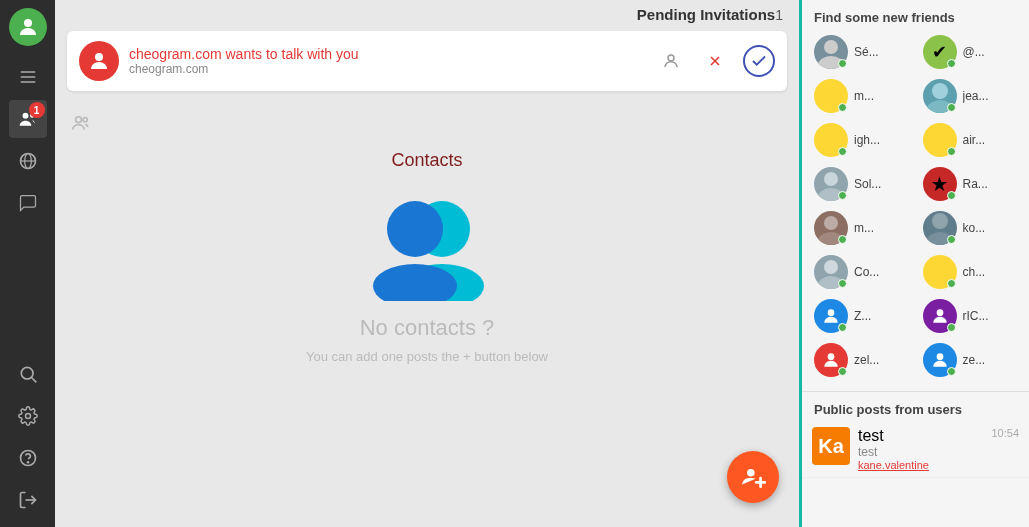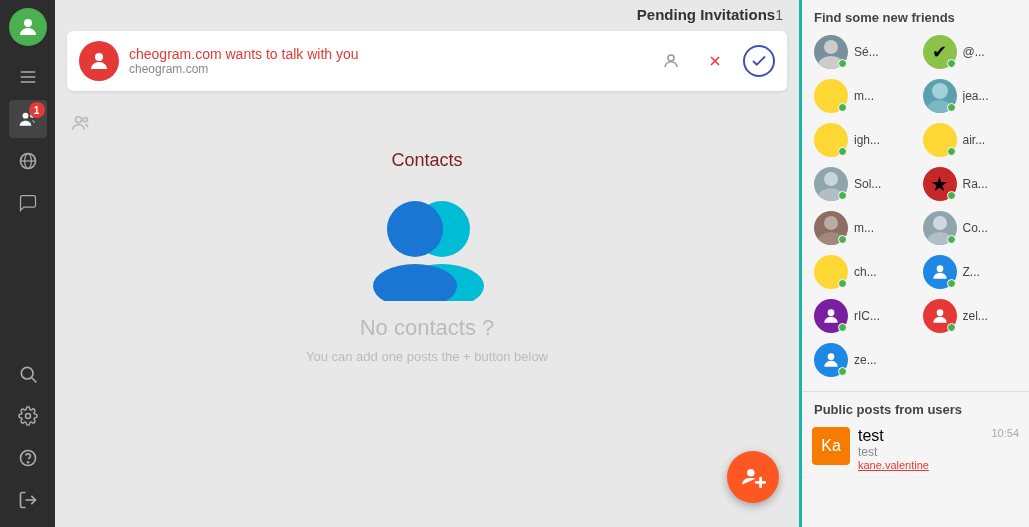--- a/index.html
+++ b/index.html
@@ -282,22 +282,22 @@
       border-bottom: 1px solid #eee;
       cursor: pointer;
     }
     .post-avatar {
       width: 38px;
       height: 38px;
       border-radius: 4px;
       display: flex;
       align-items: center;
       justify-content: center;
-      font-size: 16px;
-      font-weight: normal;
+      font-size: 20px;
+      font-weight: bold;
       color: white;
       flex-shrink: 0;
     }
     .post-info { flex: 1; min-width: 0; }
     .post-sub { font-size: 12px; color: #888; }
     .post-user { font-size: 11px; color: #e53935; text-decoration: underline; }
     .post-time { font-size: 11px; color: #aaa; float: right; }
   </style>
 </head>
 <body>
@@ -528,20 +528,32 @@
         <div style="width:34px;height:34px;border-radius:50%;background:#8d6e63;overflow:hidden;">
           <svg width="34" height="34" viewBox="0 0 34 34">
               <circle cx="17" cy="12" r="7" fill="#bcaaa4"></circle>
               <ellipse cx="17" cy="30" rx="13" ry="9" fill="#a1887f"></ellipse>
             </svg>
         </div>
         <div class="online-dot" style="background:#4caf50"></div>
       </div>
       <span class="friend-name">m...</span>
     </div>
+    <div class="friend-item">
+      <div class="friend-avatar">
+        <div style="width:34px;height:34px;border-radius:50%;background:#607d8b;overflow:hidden;">
+          <svg width="34" height="34" viewBox="0 0 34 34">
+              <circle cx="17" cy="10" r="8" fill="#90a4ae"></circle>
+              <ellipse cx="17" cy="30" rx="13" ry="9" fill="#78909c"></ellipse>
+            </svg>
+        </div>
+        <div class="online-dot" style="background:#4caf50"></div>
+      </div>
+      <span class="friend-name">ko...</span>
+    </div>
 
     <div class="friend-item">
       <div class="friend-avatar">
         <div style="width:34px;height:34px;border-radius:50%;background:#90a4ae;overflow:hidden;">
           <svg width="34" height="34" viewBox="0 0 34 34">
               <circle cx="17" cy="12" r="7" fill="#cfd8dc"></circle>
               <ellipse cx="17" cy="30" rx="13" ry="9" fill="#b0bec5"></ellipse>
             </svg>
         </div>
         <div class="online-dot" style="background:#4caf50"></div>

